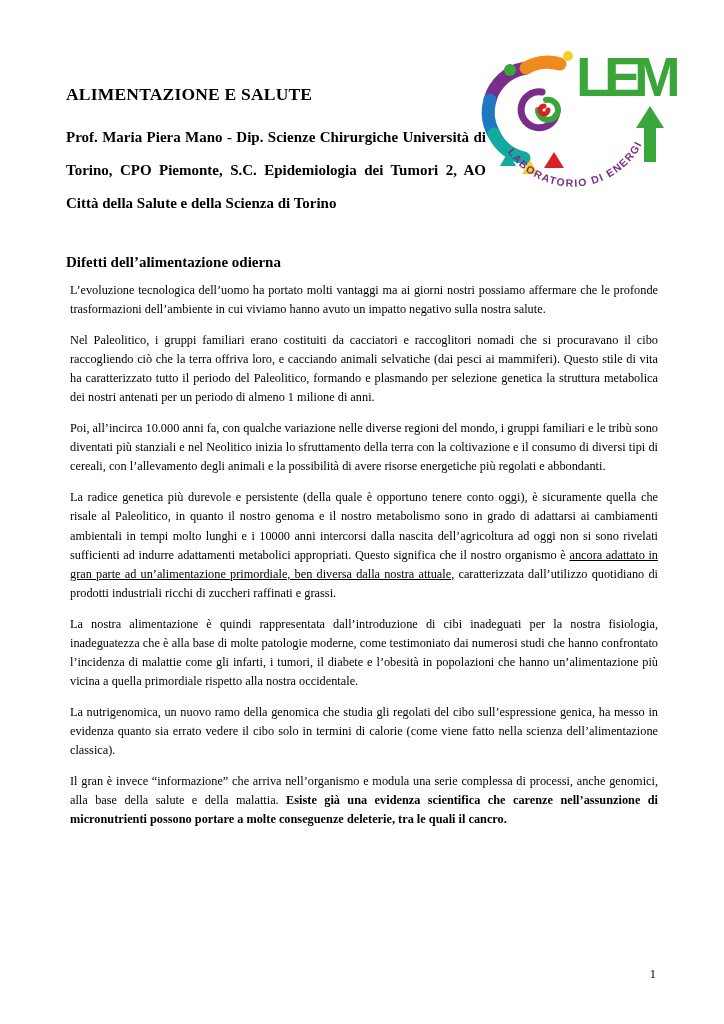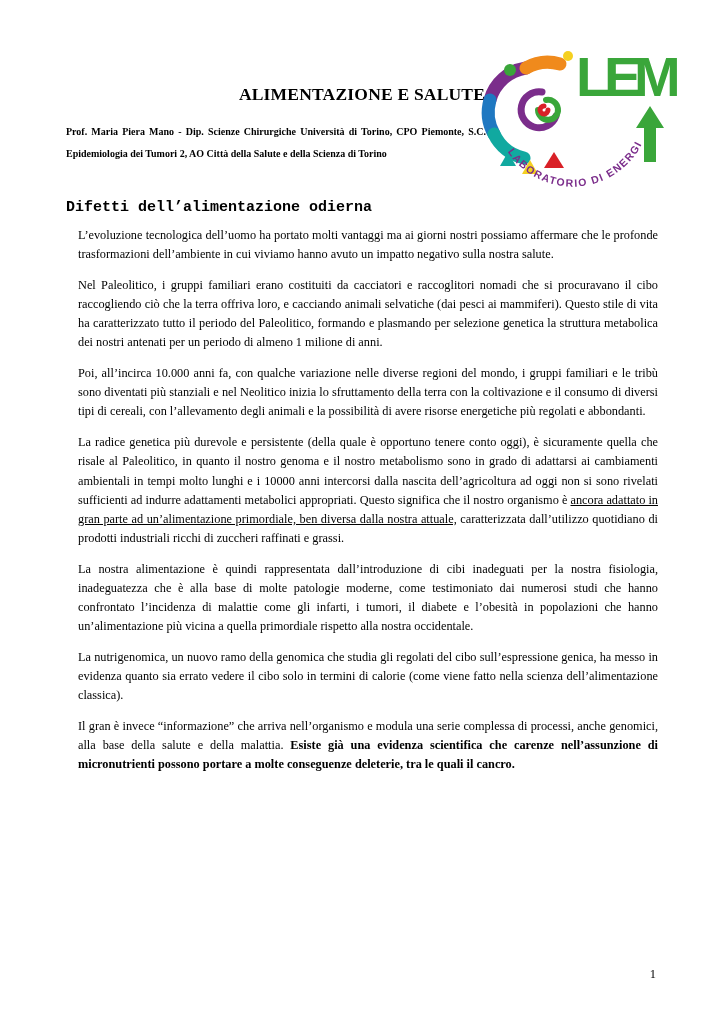--- a/index.html
+++ b/index.html
@@ -20,42 +20,40 @@
     width: 724px;
     height: 1024px;
     box-sizing: border-box;
     padding: 62px 66px 40px 66px;
   }
   .doc-title {
     font-size: 17.5px;
     font-weight: bold;
     letter-spacing: 0.2px;
     margin: 22px 0 0 0;
-    text-align: center;
   }
   .byline {
-    font-size: 10px;
+    font-size: 15px;
     font-weight: bold;
     line-height: 2.2;
     text-align: justify;
     margin: 16px 0 0 0;
     width: 420px;
     font-family: Liberation Serif, serif;
   }
   .section-title {
     font-size: 15px;
     font-weight: bold;
     margin: 34px 0 10px 0;
-    font-family: Liberation Mono, monospace;
   }
   p.body {
     font-size: 12.3px;
     line-height: 1.55;
     text-align: justify;
-    margin: 0 0 12px 12px;
+    margin: 0 0 12px 4px;
   }
   .u {
     text-decoration: underline;
   }
   .b {
     font-weight: bold;
   }
   .page-number {
     position: absolute;
     right: 68px;

